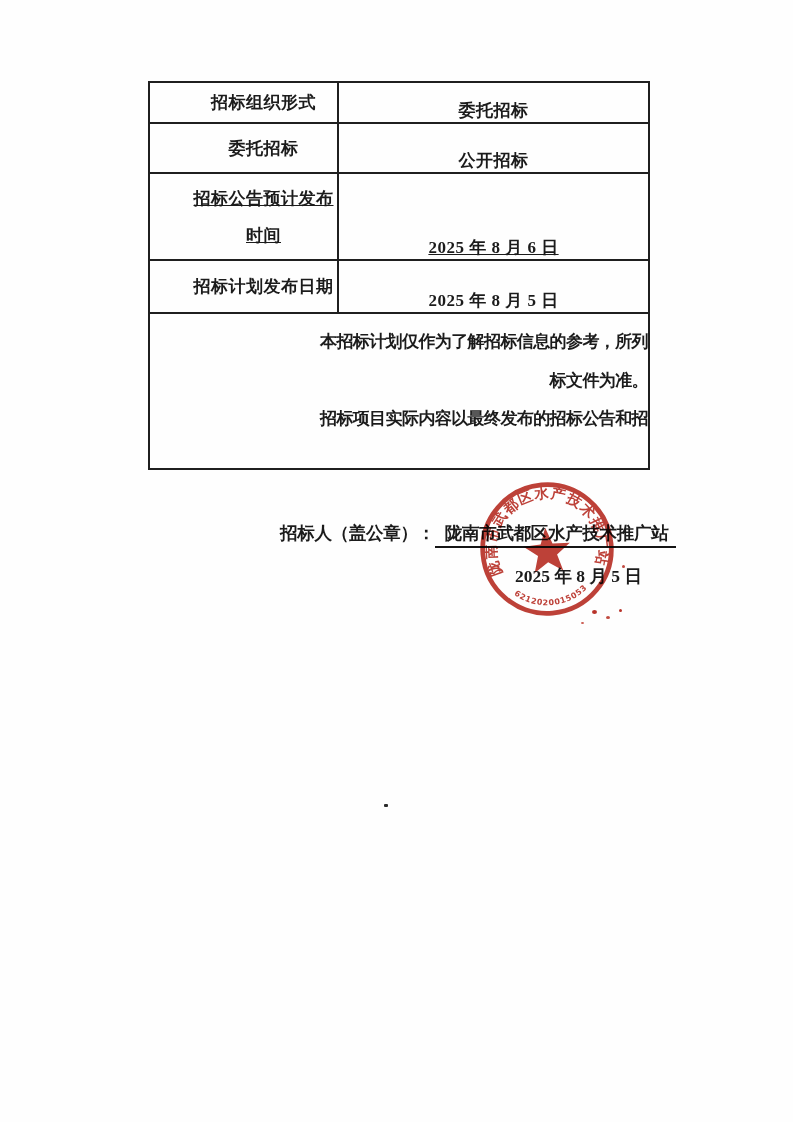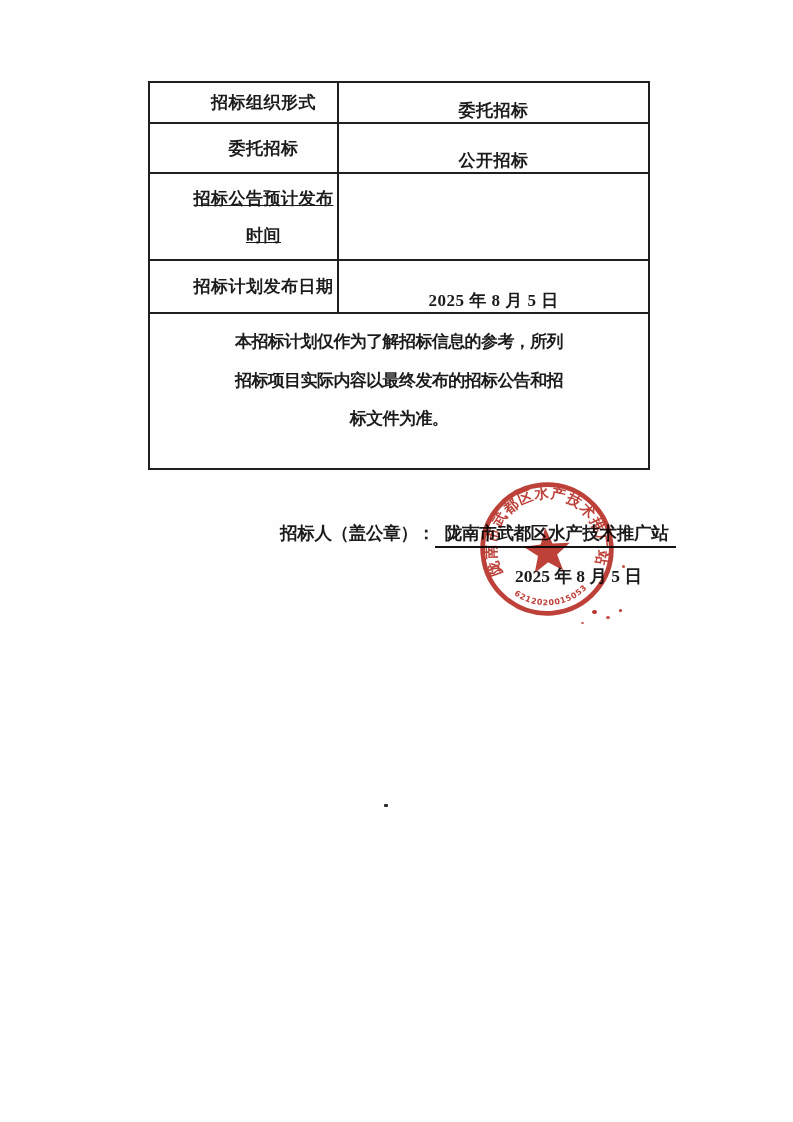--- a/index.html
+++ b/index.html
@@ -27,21 +27,21 @@
     display:flex;flex-direction:column;align-items:center;justify-content:center;
     text-align:center;box-sizing:border-box;margin-left:40px;
   }
   .t-value{
     flex:1;display:flex;align-items:flex-end;justify-content:center;
     text-align:center;box-sizing:border-box;
   }
   .h1{height:39px;} .h2{height:48px;} .h3{height:85px;text-decoration:underline;} .h4{height:51px;} .h5{height:154px;}
   .two-line div{line-height:37px;}
   .remark-cell{
-    flex:1;display:flex;flex-direction:column;align-items:center;justify-content:flex-start;
+    flex:1;display:flex;flex-direction:column;align-items:flex-end;justify-content:flex-start;
     padding-top:9px;box-sizing:border-box;
   }
   .remark-line{line-height:38.5px;white-space:nowrap;letter-spacing:-0.6px;}
   
   .sig-row{
     position:absolute;left:280px;top:521px;white-space:nowrap;
     font-size:17.5px;font-weight:700;letter-spacing:-0.3px;
   }
   .sig-name{
     border-bottom:2px solid #151515;
@@ -85,36 +85,39 @@
       <div class="t-value">
         <span>公开招标</span>
       </div>
     </div>
 
     <div class="t-row h3">
       <div class="t-label two-line">
         <div>招标公告预计发布</div>
         <div>时间</div>
       </div>
+      <div class="t-value">
+        <span>2025 年 8 月 6 日</span>
+      </div>
     </div>
 
     <div class="t-row h4">
       <div class="t-label">
         <span>招标计划发布日期</span>
       </div>
       <div class="t-value">
         <span>2025 年 8 月 5 日</span>
       </div>
     </div>
 
     <div class="t-row h5">
       <div class="remark-cell">
         <div class="remark-line">本招标计划仅作为了解招标信息的参考，所列</div>
+        <div class="remark-line">标文件为准。</div>
         <div class="remark-line">招标项目实际内容以最终发布的招标公告和招</div>
-        <div class="remark-line">标文件为准。</div>
       </div>
     </div>
 
   </div>
 
   <div class="sig-row">
     <span>招标人（盖公章）：</span><span class="sig-name">陇南市武都区水产技术推广站</span>
   </div>
   <div class="sig-date">2025 年 8 月 5 日</div>
 

